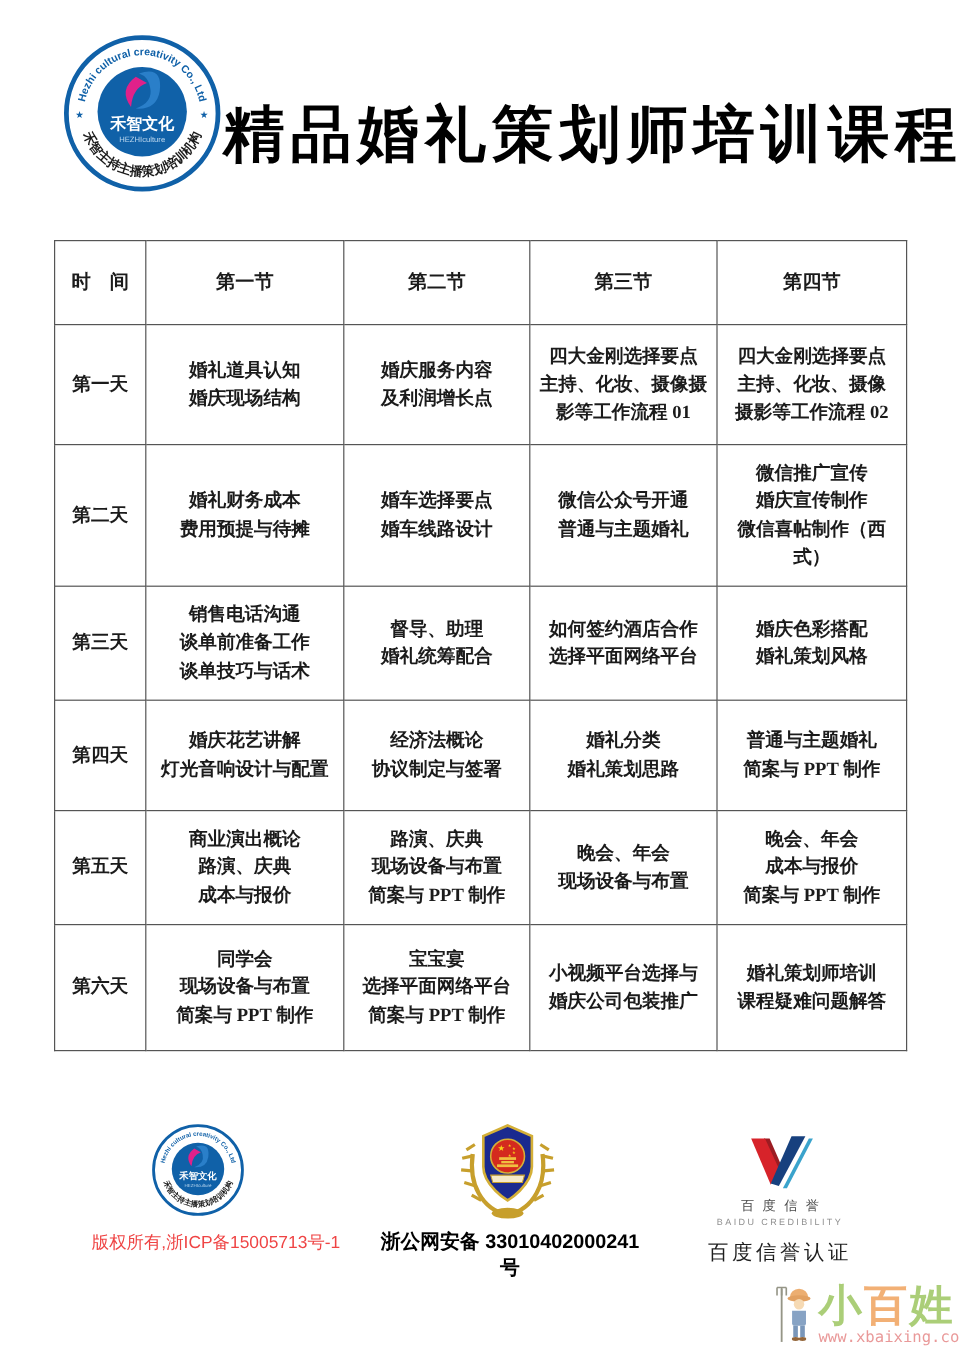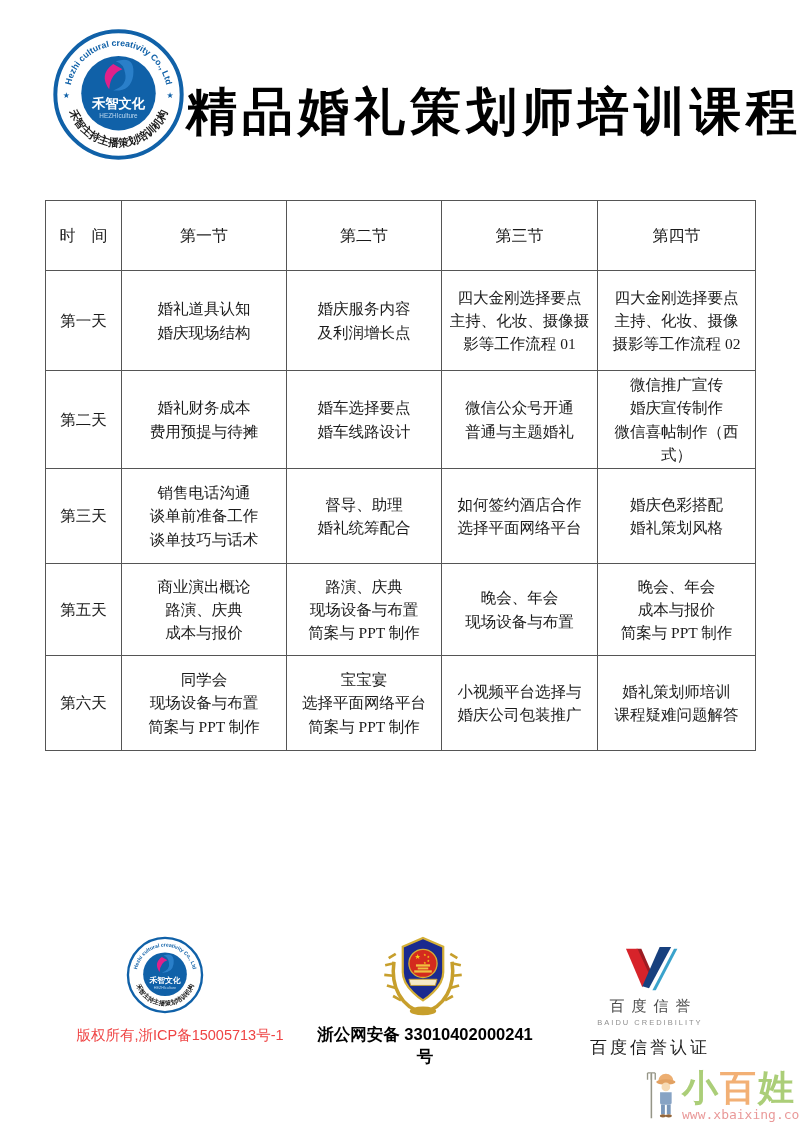--- a/index.html
+++ b/index.html
@@ -8,43 +8,43 @@
 
   
   .header-logo{position:absolute;left:52px;top:28px;width:133px;height:133px;}
   .page-title{position:absolute;left:186px;top:78px;font-size:51px;font-weight:700;
               color:#000;letter-spacing:5px;white-space:nowrap;}
 
   
   .course-table{position:absolute;left:45px;top:200px;width:710px;
                 border-collapse:collapse;table-layout:fixed;}
   .course-table th,.course-table td{border:1px solid #555;text-align:center;
-                vertical-align:middle;font-weight:400;font-size:15.5px;color:#1b1b1b;
-                white-space:pre-line;line-height:1.5;padding:2px 4px;}
+                vertical-align:middle;font-weight:700;font-size:15.5px;color:#1b1b1b;
+                white-space:pre-line;line-height:1.5;padding:12px 4px;}
   .course-table th{font-size:16px;}
   .course-table tr:nth-child(1){height:70px;}
   .course-table tr:nth-child(2){height:100px;}
   .course-table tr:nth-child(3){height:93px;}
   .course-table tr:nth-child(4){height:95px;}
   .course-table tr:nth-child(5){height:92px;}
   .course-table tr:nth-child(6){height:95px;}
   .course-table tr:nth-child(7){height:105px;}
   .day-cell{vertical-align:top;padding-top:22px;font-size:16px;}
 
   
   .footer-logo{position:absolute;left:126px;top:936px;width:78px;height:78px;}
   .footer-copyright{position:absolute;left:50px;top:1026px;width:260px;text-align:center;
                 font-family:"Liberation Sans",sans-serif;font-size:14.5px;color:#ef4444;}
   .police-badge{position:absolute;left:383px;top:930px;width:80px;height:88px;}
   .police-text{position:absolute;left:310px;top:1024px;width:230px;text-align:center;
                 font-family:"Liberation Sans",sans-serif;font-weight:700;font-size:16.5px;color:#000000;}
   .baidu-group{position:absolute;left:576px;top:944px;width:148px;text-align:center;
                 font-family:"Liberation Sans",sans-serif;}
   .baidu-v{display:block;margin:0 auto;width:58px;height:50px;}
-  .baidu-cn{font-size:15px;color:#4a4a4a;letter-spacing:7px;margin-top:3px;text-indent:7px;}
+  .baidu-cn{font-size:11px;color:#4a4a4a;letter-spacing:7px;margin-top:3px;text-indent:7px;}
   .baidu-en{font-size:7.5px;color:#8f8f8f;letter-spacing:2px;margin-top:2px;}
   .baidu-cert{font-size:17px;color:#1e1e1e;letter-spacing:3px;margin-top:9px;}
 
   
   .watermark{position:absolute;left:644px;top:1070px;width:152px;display:flex;align-items:flex-start;}
   .wm-figure{width:36px;height:56px;flex:none;opacity:.92;}
   .wm-body{margin-left:2px;}
   .wm-text{font-family:"Liberation Sans",sans-serif;font-size:36px;font-weight:700;
            letter-spacing:2px;line-height:1;opacity:.85;}
   .wm-url{font-family:"DejaVu Sans Mono",monospace;font-size:13px;letter-spacing:0px;
@@ -123,20 +123,31 @@
         <td class="day-cell">第三天</td>
         <td>销售电话沟通
 谈单前准备工作
 谈单技巧与话术</td>
         <td>督导、助理
 婚礼统筹配合</td>
         <td>如何签约酒店合作
 选择平面网络平台</td>
         <td>婚庆色彩搭配
 婚礼策划风格</td>
+      </tr>
+      <tr>
+        <td class="day-cell">第四天</td>
+        <td>婚庆花艺讲解
+灯光音响设计与配置</td>
+        <td>经济法概论
+协议制定与签署</td>
+        <td>婚礼分类
+婚礼策划思路</td>
+        <td>普通与主题婚礼
+简案与 PPT 制作</td>
       </tr>
       <tr>
         <td class="day-cell">第五天</td>
         <td>商业演出概论
 路演、庆典
 成本与报价</td>
         <td>路演、庆典
 现场设备与布置
 简案与 PPT 制作</td>
         <td>晚会、年会

